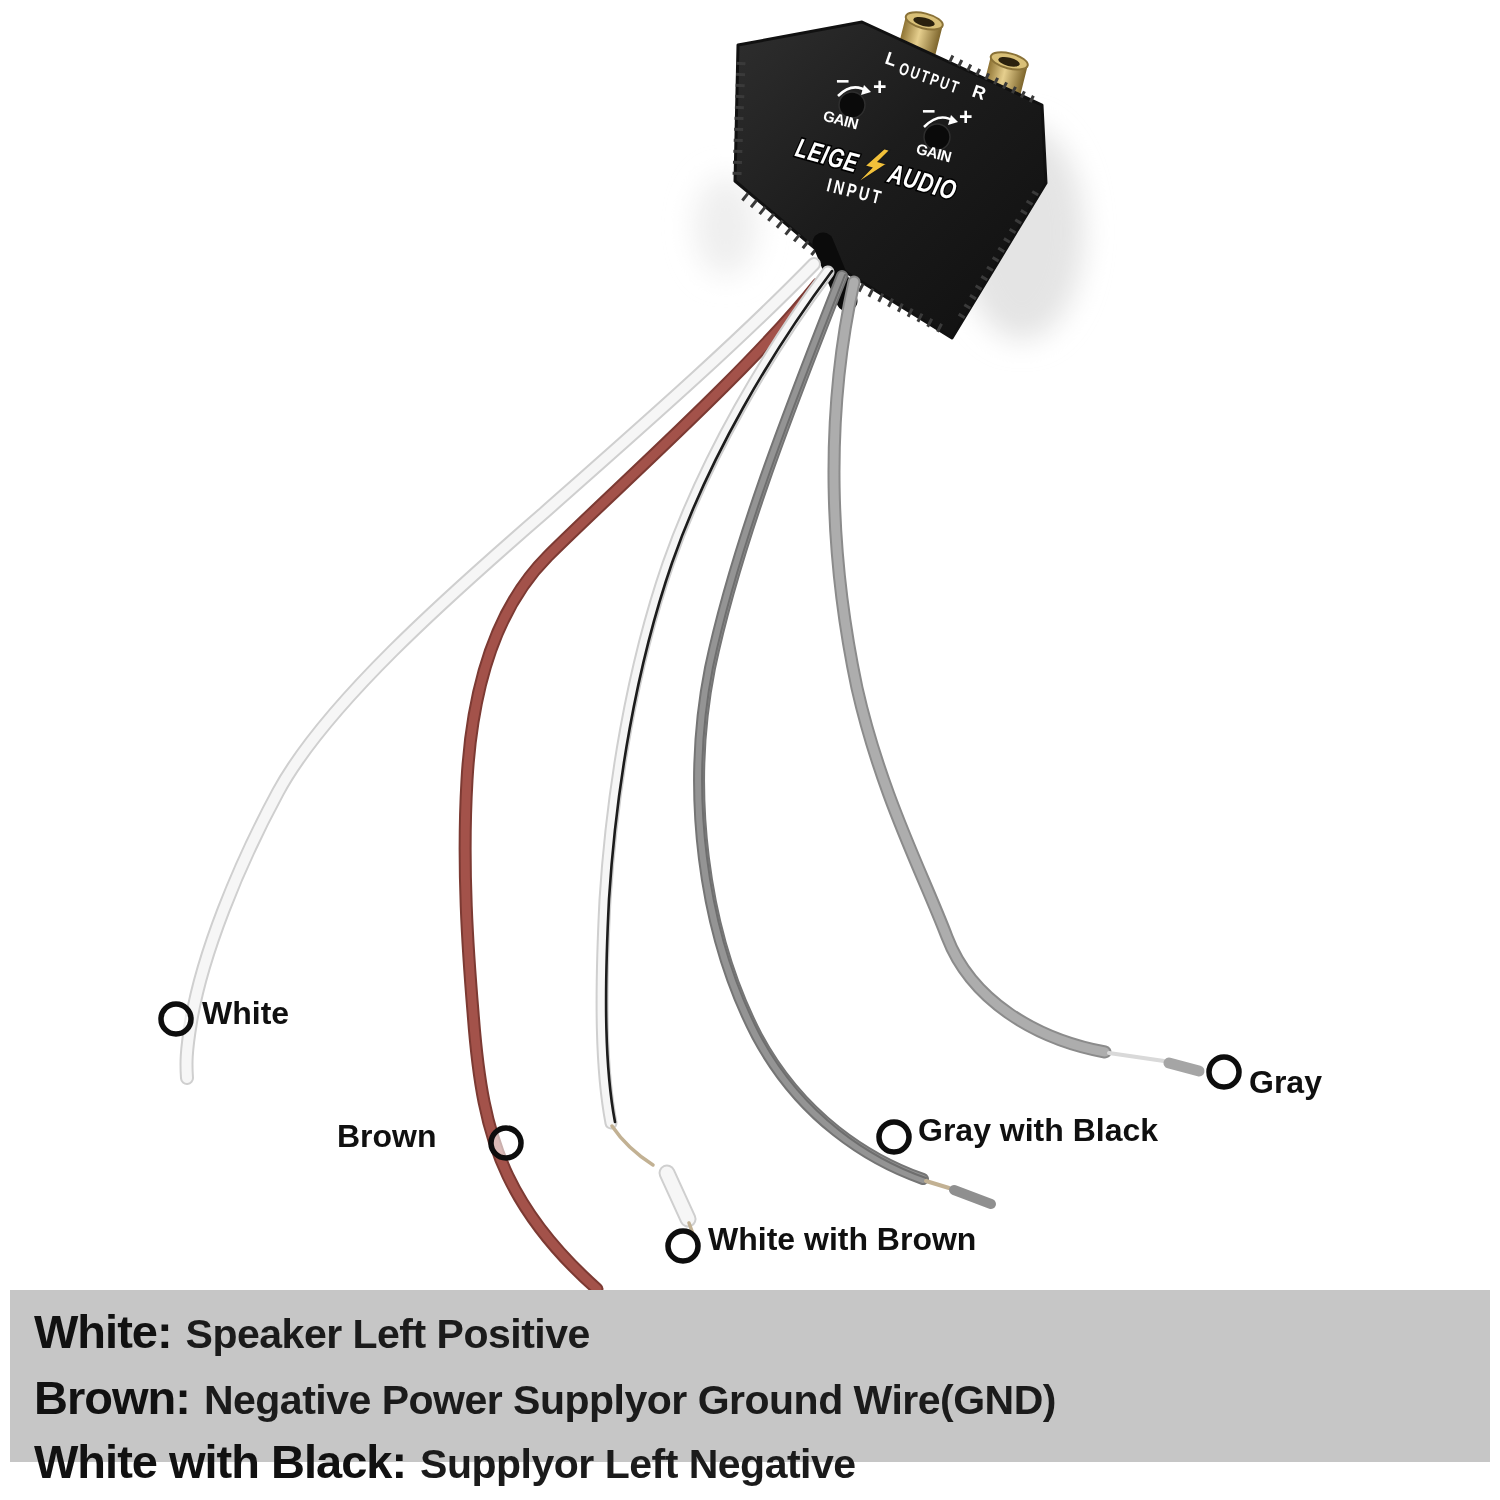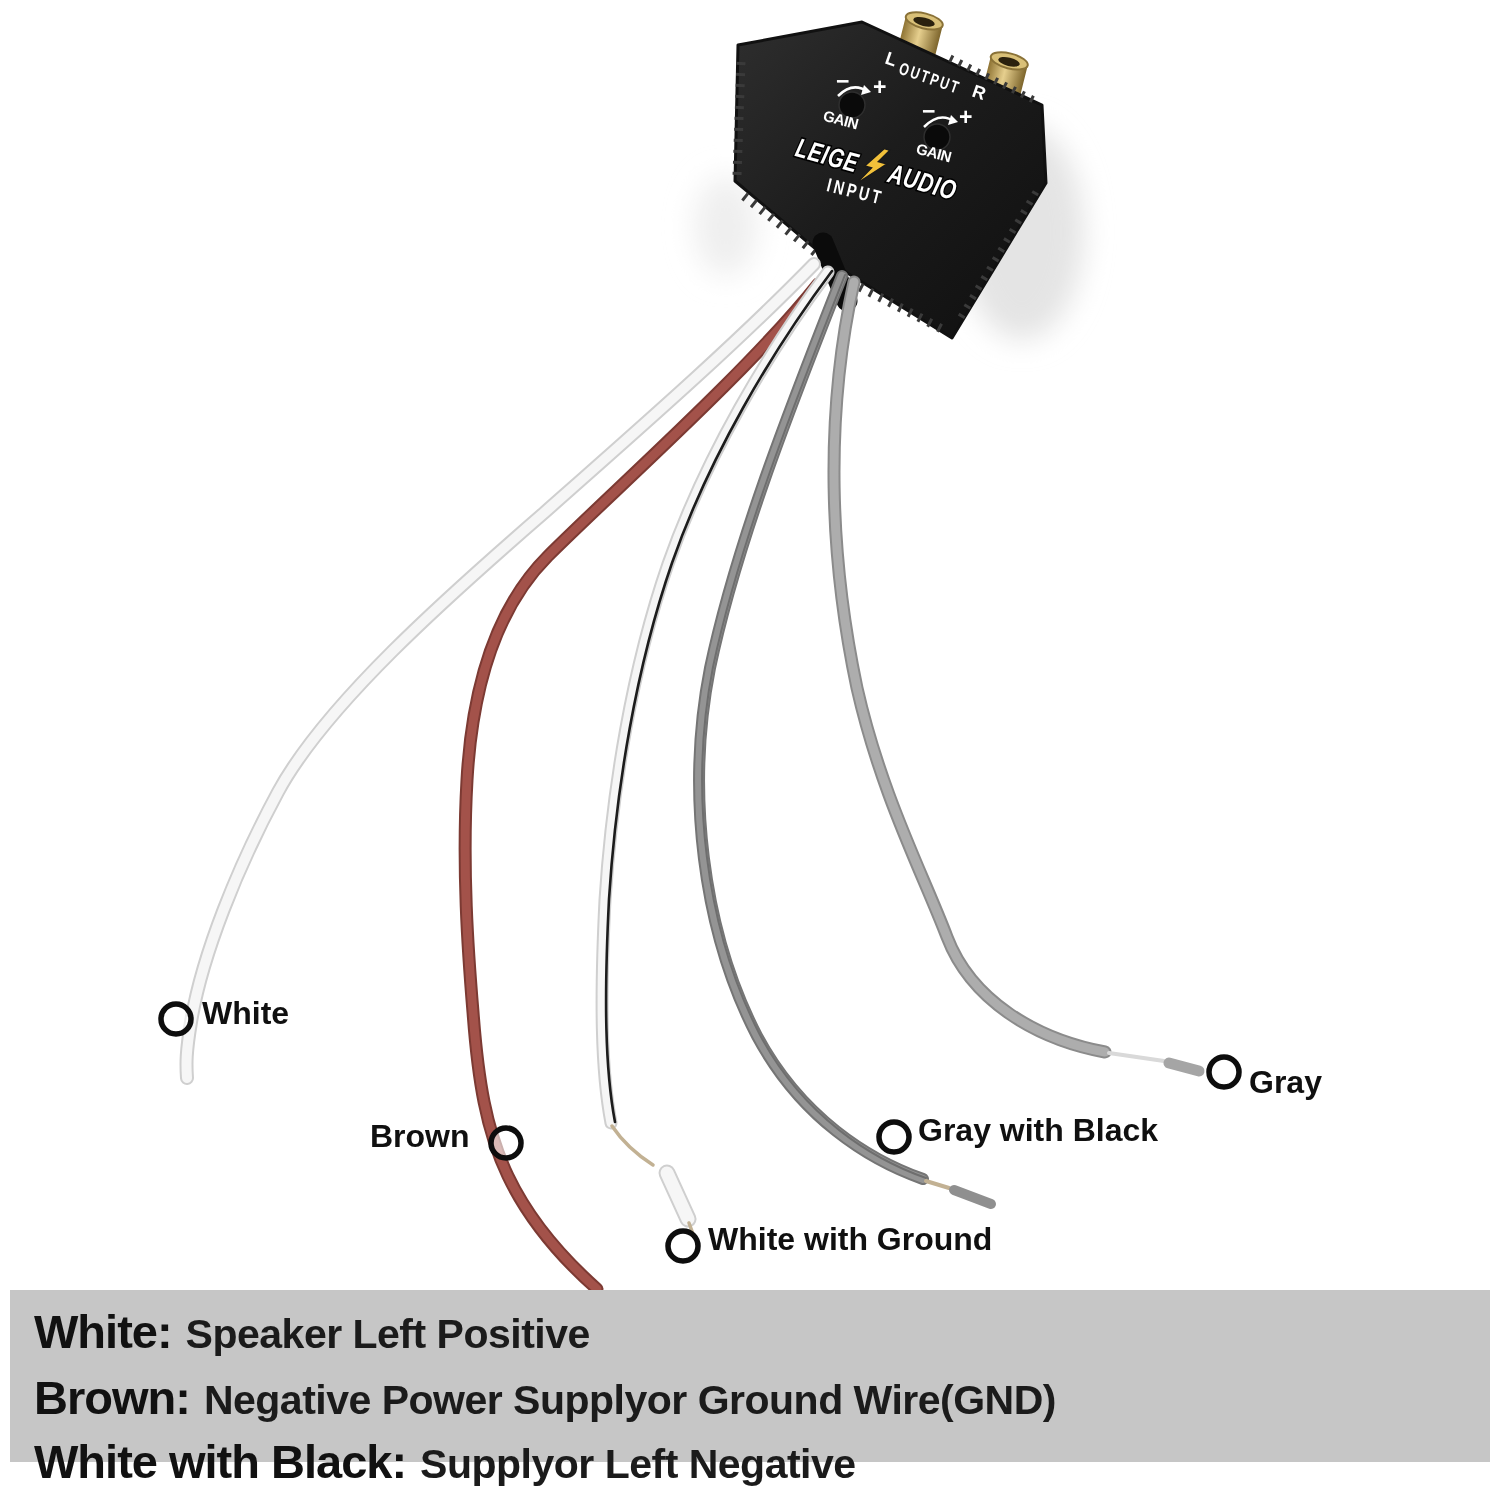--- a/index.html
+++ b/index.html
@@ -143,22 +143,22 @@
     <g fill="rgba(255,255,255,0.6)" stroke="#0d0d0d" stroke-width="5.5">
       <circle cx="176" cy="1019" r="15"></circle>
       <circle cx="506" cy="1143" r="15"></circle>
       <circle cx="683" cy="1246" r="15"></circle>
       <circle cx="894" cy="1137" r="15"></circle>
       <circle cx="1224" cy="1072" r="15"></circle>
     </g>
   </svg>
 
   <div class="wire-label" style="left:202px;top:997px;">White</div>
-  <div class="wire-label" style="left:370px;top:1120px;">Brown</div>
-  <div class="wire-label" style="left:708px;top:1223px;">White with Ground</div>
+  <div class="wire-label" style="left:337px;top:1120px;">Brown</div>
+  <div class="wire-label" style="left:708px;top:1223px;">White with Brown</div>
   <div class="wire-label" style="left:918px;top:1114px;">Gray with Black</div>
   <div class="wire-label" style="left:1249px;top:1049px;margin-top:17px;">Gray</div>
 
   <div class="legend">
     <div class="lrow r1">
       <div class="lgroup c1">
         <span class="term">White:</span>
         <span class="desc">Speaker Left Positive</span>
       </div>
     </div>

